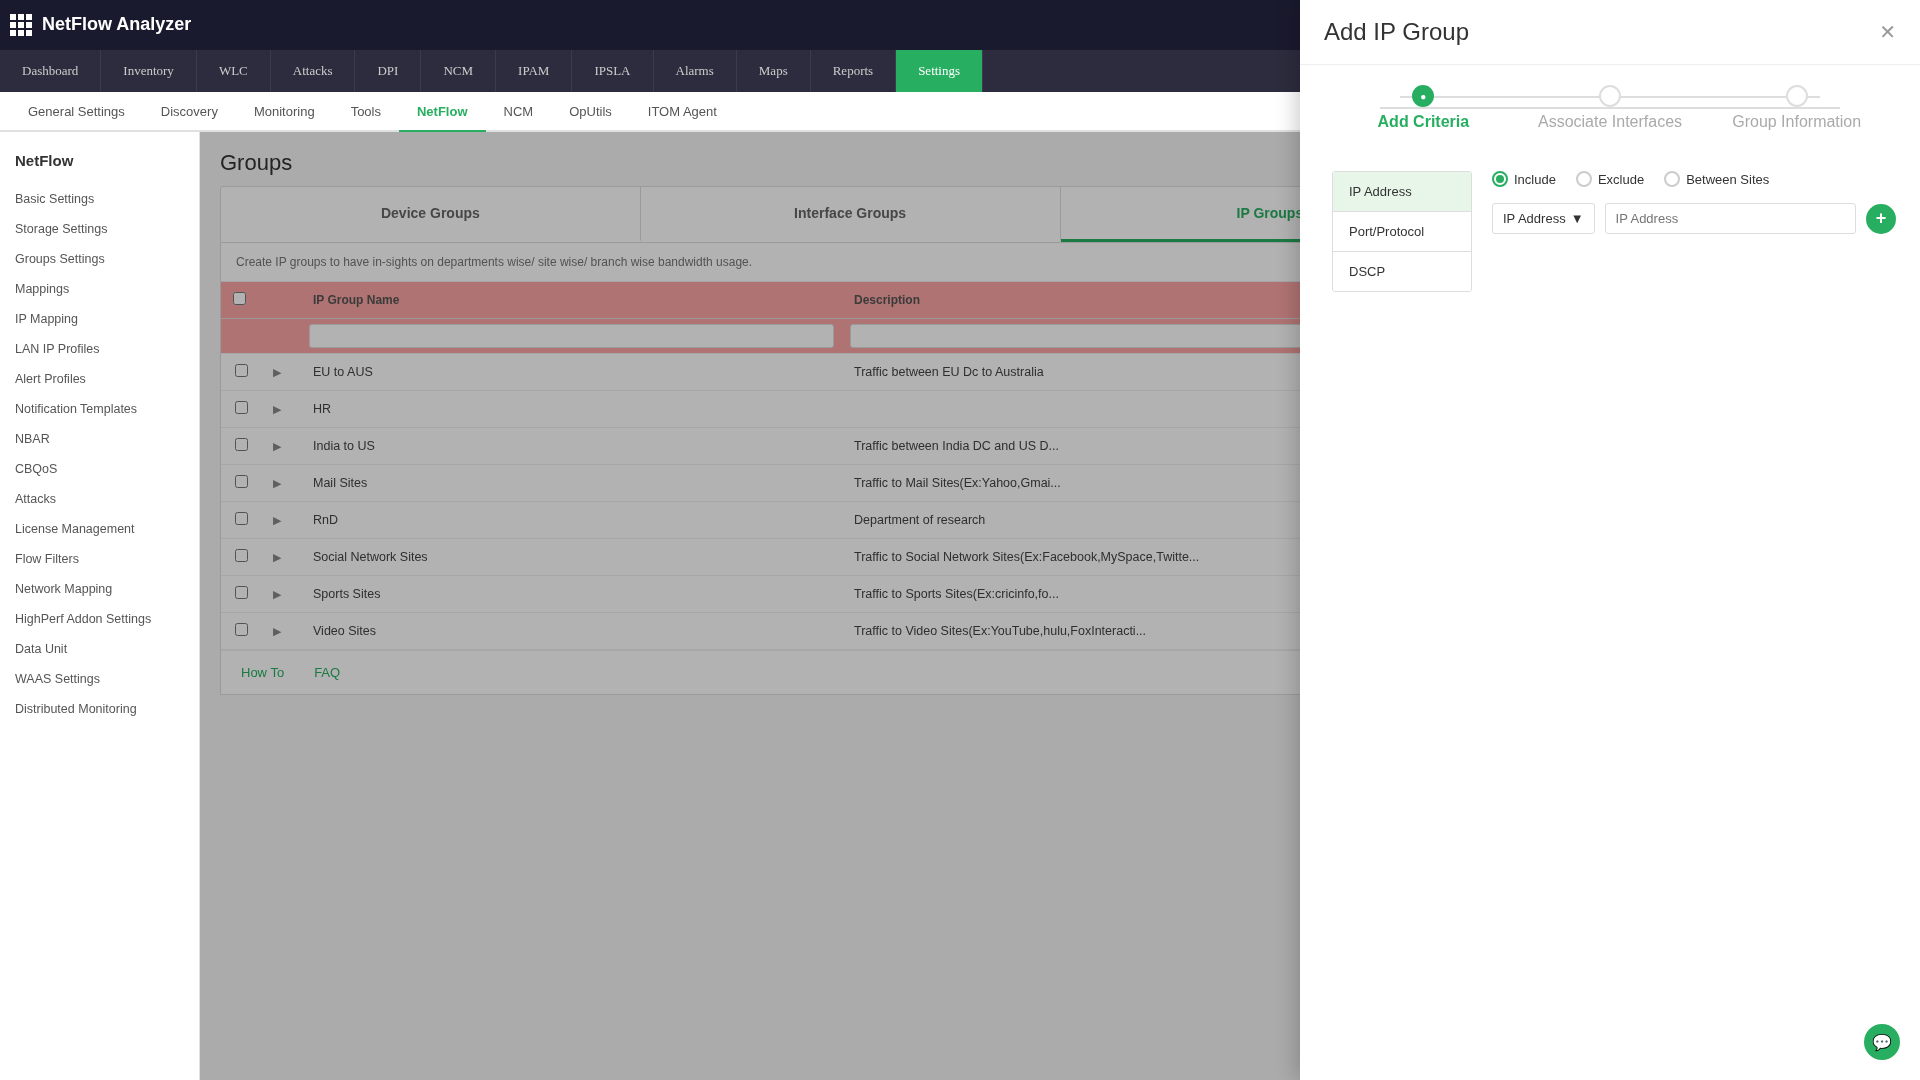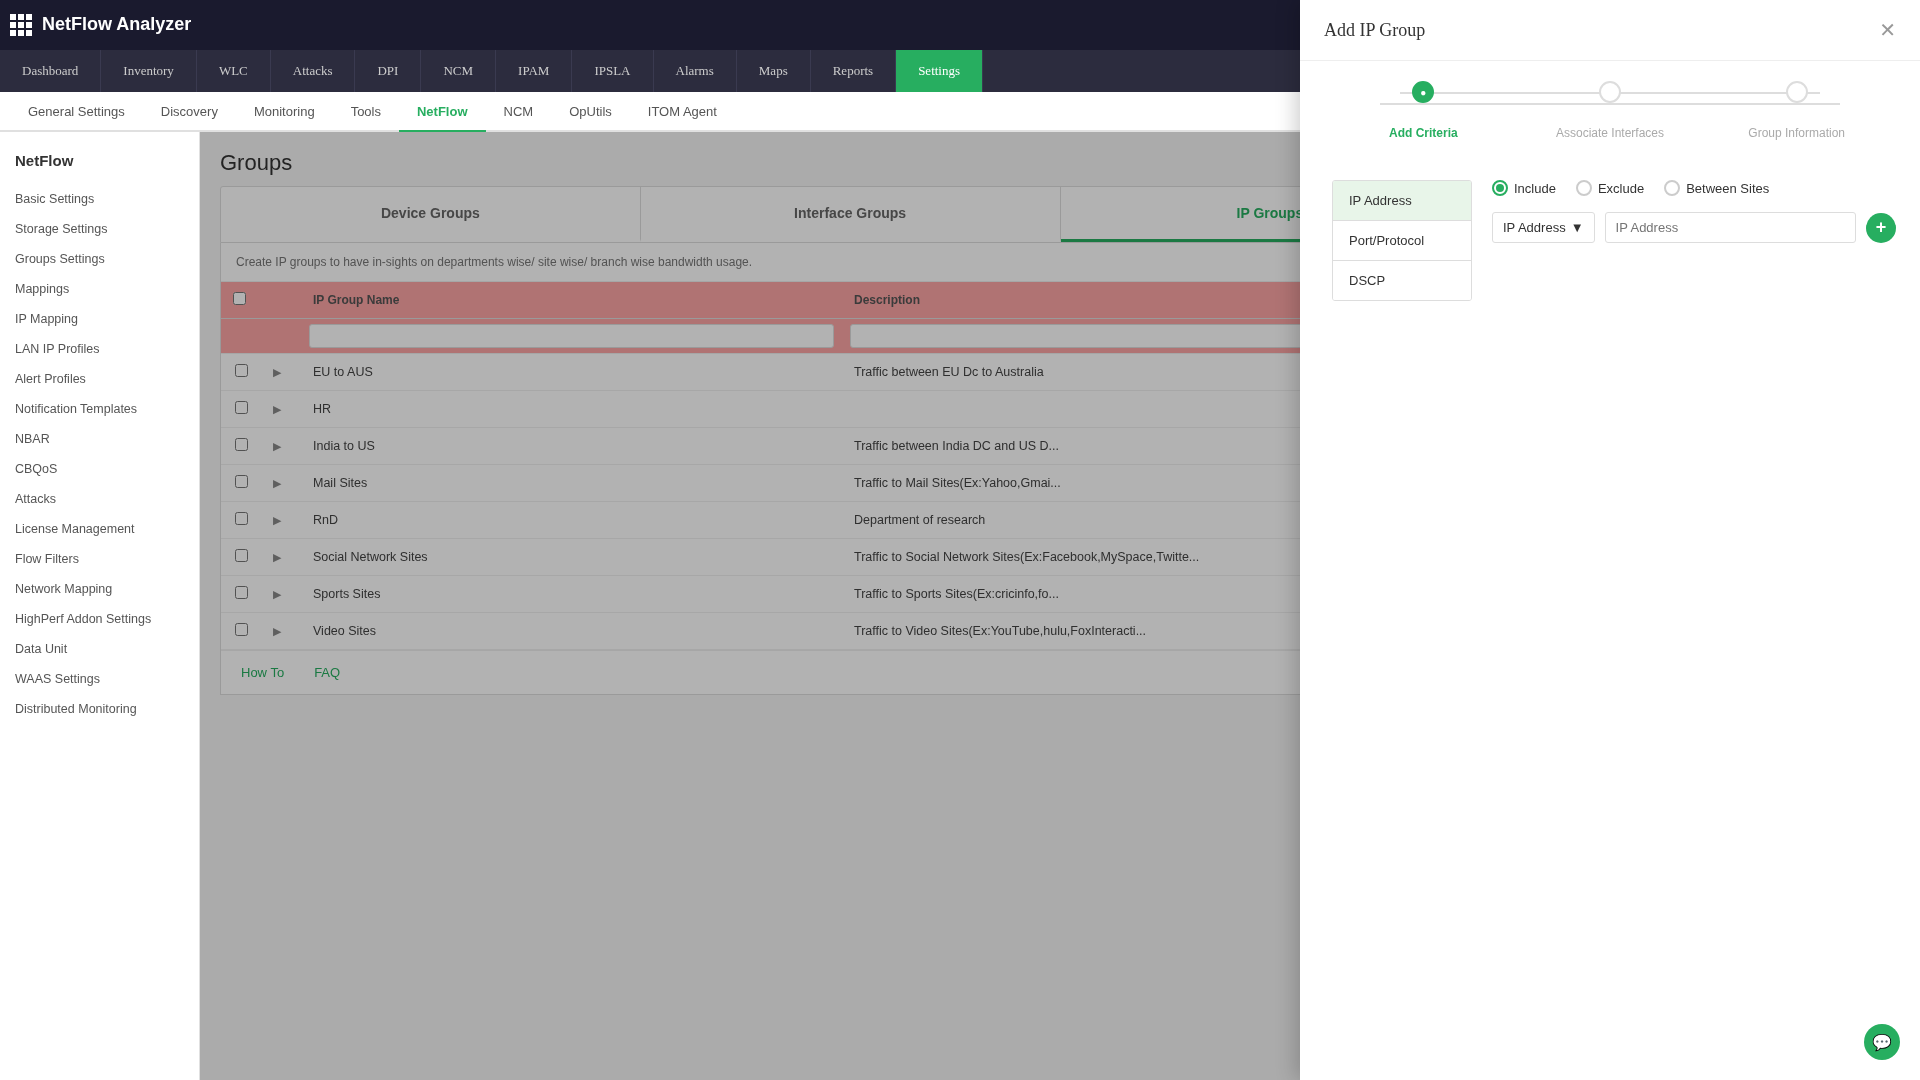--- a/index.html
+++ b/index.html
@@ -265,24 +265,23 @@
       flex-direction: column;
     }
     .modal-header {
       display: flex;
       align-items: center;
       justify-content: space-between;
       padding: 18px 24px;
       border-bottom: 1px solid #eee;
     }
     .modal-header .modal-title {
-      font-size: 18px;
+      font-size: 24px;
       font-weight: normal;
       color: #333;
-      font-family: Liberation Serif, serif;
     }
     .modal-header .close-btn {
       cursor: pointer;
       font-size: 20px;
       color: #999;
     }
 
     
     .stepper {
       padding: 20px 30px;
@@ -316,22 +315,22 @@
       display: flex; align-items: center; justify-content: center;
       font-size: 10px;
       color: #aaa;
     }
     .step-circle.active {
       background: #27ae60;
       border-color: #27ae60;
       color: white;
     }
     .step-label {
-      margin-top: 23px;
-      font-size: 12px;
+      margin-top: 6px;
+      font-size: 16px;
       color: #aaa;
       text-align: center;
     }
     .step-label.active {
       color: #27ae60;
       font-weight: bold;
     }
 
     
     .modal-body {

